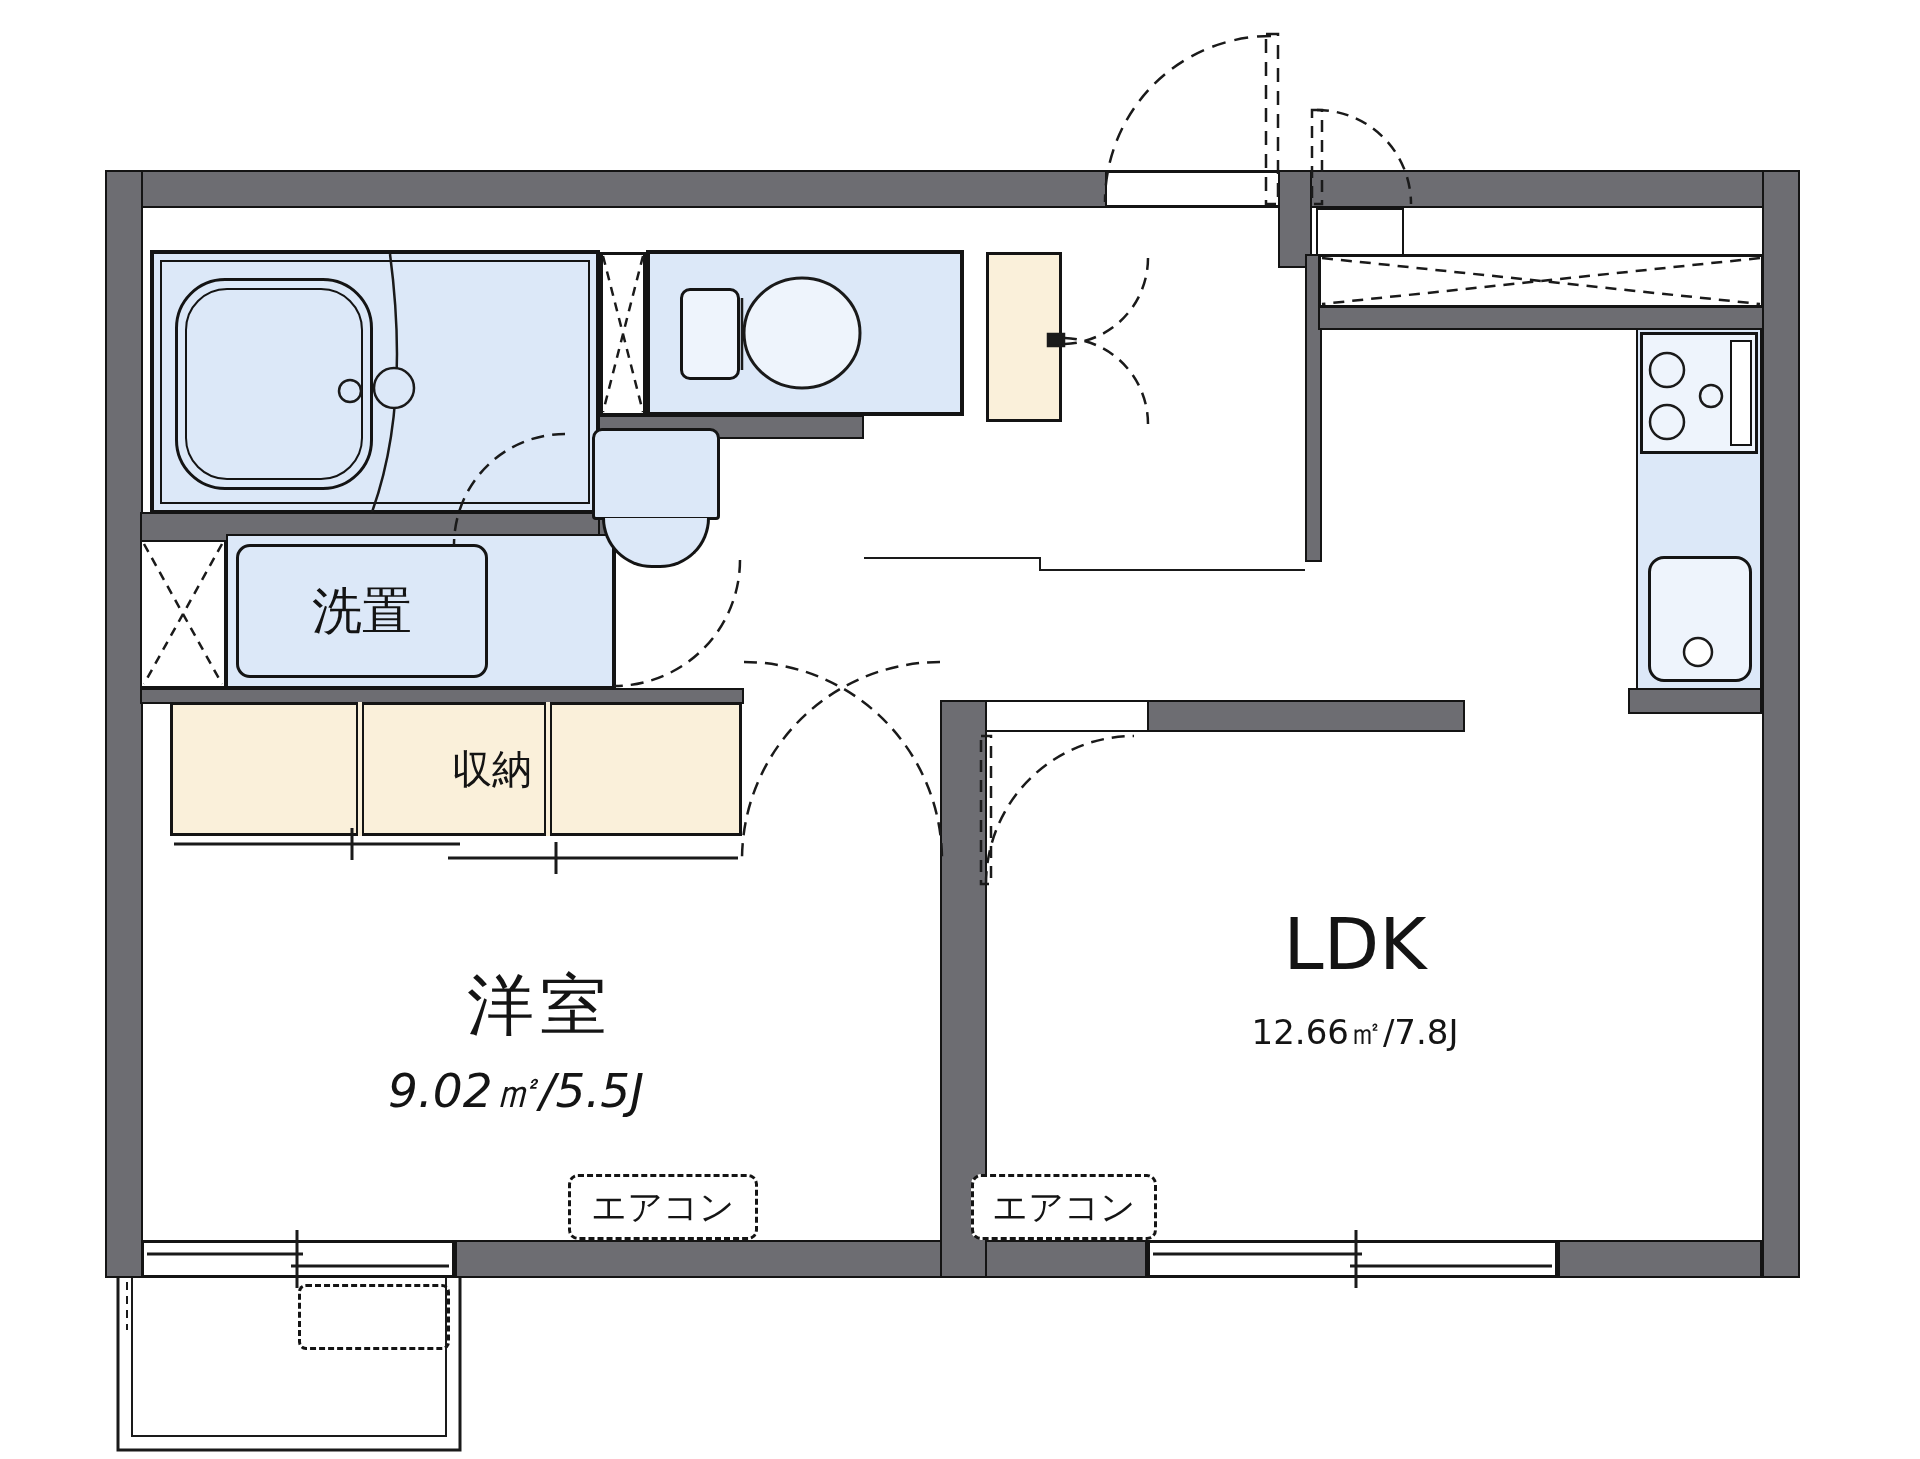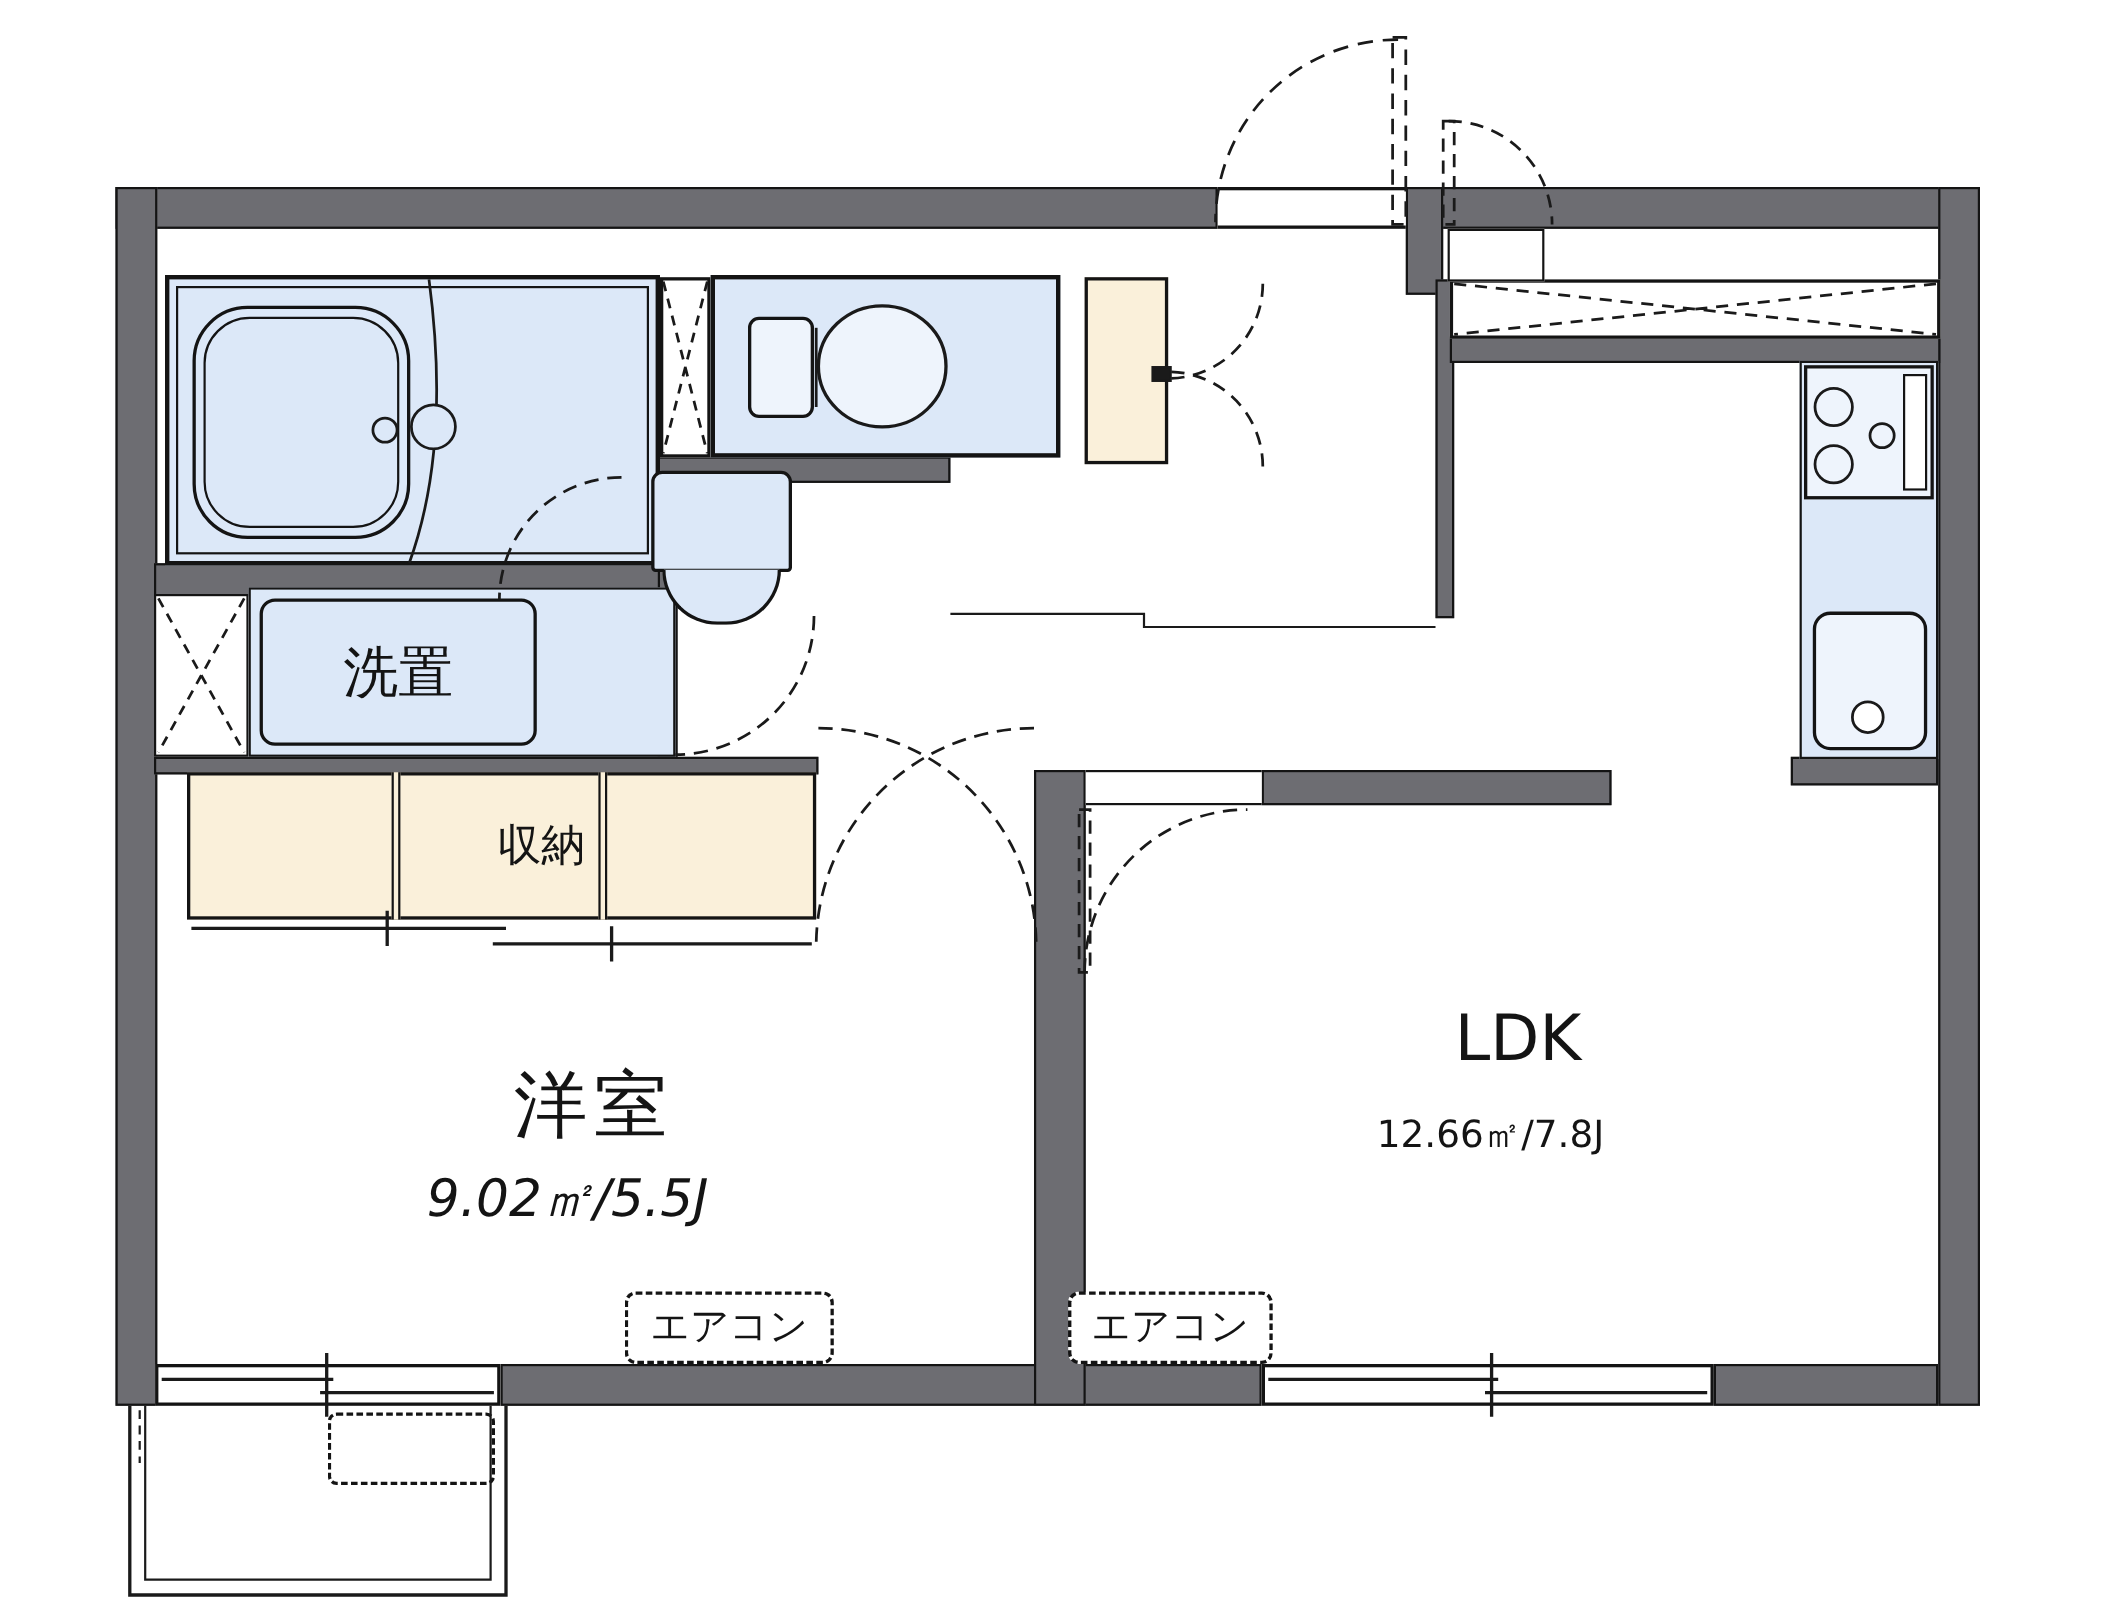--- a/index.html
+++ b/index.html
@@ -127,21 +127,21 @@
 
       <path d="M 118 1278 V 1450 H 460 V 1278" stroke-width="3"></path>
       <path d="M 132 1278 V 1436 H 446 V 1278" stroke-width="2"></path>
       <path d="M 127 1282 V 1330" stroke-width="2" stroke-dasharray="8 6"></path>
     </g>
   </svg>
 
   <div class="label" style="left:540px;top:1005px;font-size:67px;font-weight:500;letter-spacing:6px;">洋室</div>
   <div class="label" style="left:516px;top:1090px;font-size:47px;font-style:italic;">9.02㎡/5.5J</div>
 
-  <div class="label" style="left:1355px;top:944px;font-size:58px;font-weight:500;margin-left:25px;">LDK</div>
+  <div class="label" style="left:1355px;top:944px;font-size:72px;font-weight:500;">LDK</div>
   <div class="label" style="left:1355px;top:1032px;font-size:34px;">12.66㎡/7.8J</div>
 
   <div class="label" style="left:452px;top:769px;font-size:40px;margin-left:40px;">収納</div>
 
   <div class="label" style="left:362px;top:611px;font-size:50px;">洗置</div>
 
   <div class="label" style="left:663px;top:1207px;font-size:35px;">エアコン</div>
   <div class="label" style="left:1064px;top:1207px;font-size:35px;">エアコン</div>
 
 </div>

